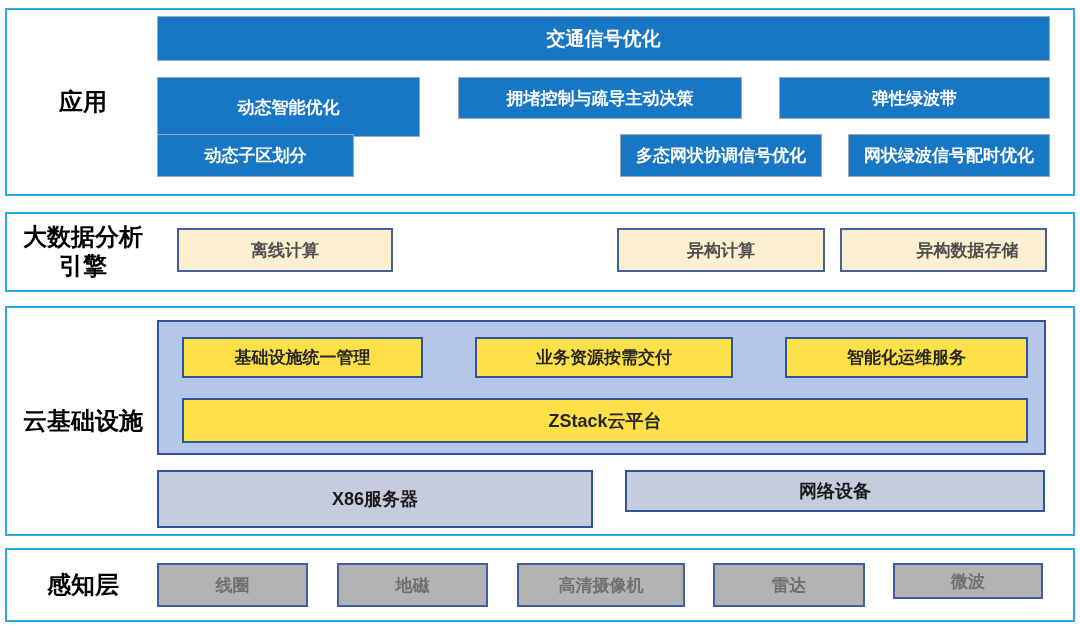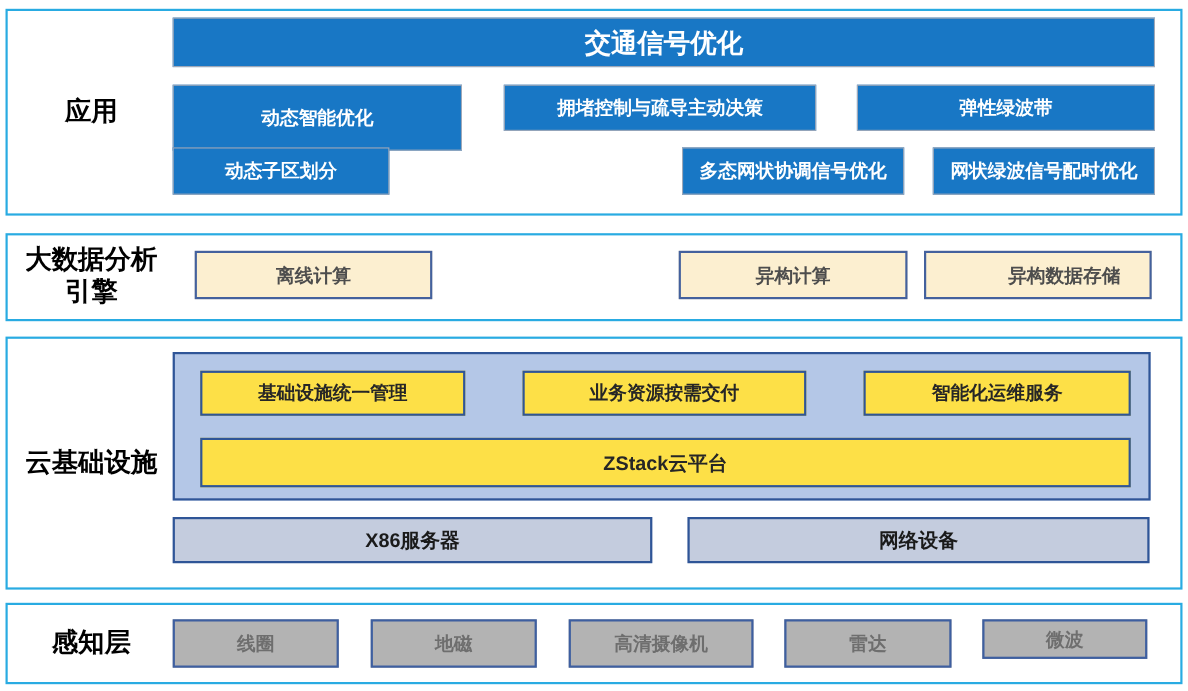--- a/index.html
+++ b/index.html
@@ -15,21 +15,21 @@
   .layer-label{
     position:absolute;left:0;top:0;bottom:0;width:152px;
     display:flex;flex-direction:column;align-items:center;justify-content:center;
     font-weight:bold;font-size:24px;color:#000;text-align:center;line-height:1.2;
   }
   .box{
     position:absolute;display:flex;align-items:center;justify-content:center;
     box-sizing:border-box;font-weight:bold;text-align:center;white-space:nowrap;
   }
   .box-blue{background:#1877C5;border:1px solid #9FA8B8;color:#ffffff;font-size:17px;}
-  .box-title{font-size:24px;}
+  .box-title{font-size:19px;}
   .box-cream{background:#FCEFD0;border:2px solid #44619D;color:#4d4d4d;font-size:17px;}
   .cloud-container{
     position:absolute;box-sizing:border-box;
     background:#B4C7E7;border:2px solid #2F5597;
   }
   .box-cloud{background:#fde047;border:2px solid #2F5597;color:#262626;font-size:17px;}
   .box-zstack{font-size:18px;}
   .box-hw{background:#C4CCDE;border:2px solid #2F5597;color:#1a1a1a;font-size:18px;}
   .box-gray{background:#B3B3B3;border:2px solid #3E5FA0;color:#6E6E6E;font-size:17px;}
 </style>
@@ -66,21 +66,21 @@
     <span>云基础设施</span>
   </div>
 
   <div class="cloud-container" style="left:150px;top:12px;width:889px;height:135px;">
     <div class="box box-cloud" style="left:23px;top:15px;width:241px;height:41px;">基础设施统一管理</div>
     <div class="box box-cloud" style="left:316px;top:15px;width:258px;height:41px;">业务资源按需交付</div>
     <div class="box box-cloud" style="left:626px;top:15px;width:243px;height:41px;">智能化运维服务</div>
     <div class="box box-cloud box-zstack" style="left:23px;top:76px;width:846px;height:45px;">ZStack云平台</div>
   </div>
 
-  <div class="box box-hw" style="left:150px;top:162px;width:436px;height:42px;">X86服务器</div>
+  <div class="box box-hw" style="left:150px;top:162px;width:436px;height:58px;">X86服务器</div>
   <div class="box box-hw" style="left:618px;top:162px;width:420px;height:42px;">网络设备</div>
 </div>
 
 <div class="section" style="top:548px;height:74px;">
   <div class="layer-label">
     <span>感知层</span>
   </div>
   <div class="box box-gray" style="left:150px;top:13px;width:151px;height:44px;">线圈</div>
   <div class="box box-gray" style="left:330px;top:13px;width:151px;height:44px;">地磁</div>
   <div class="box box-gray" style="left:510px;top:13px;width:168px;height:44px;">高清摄像机</div>

